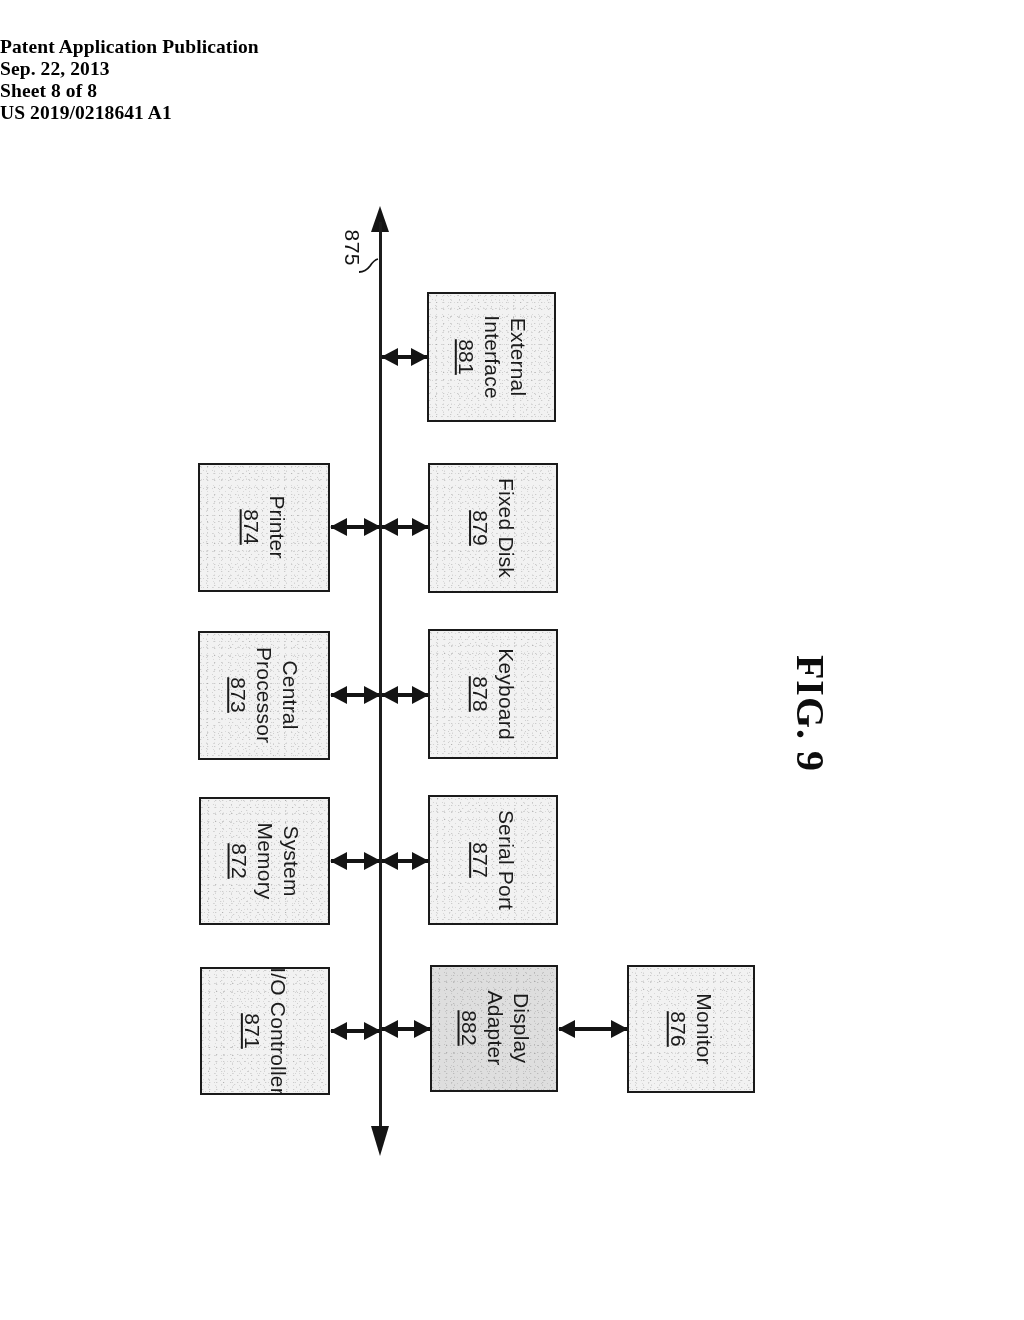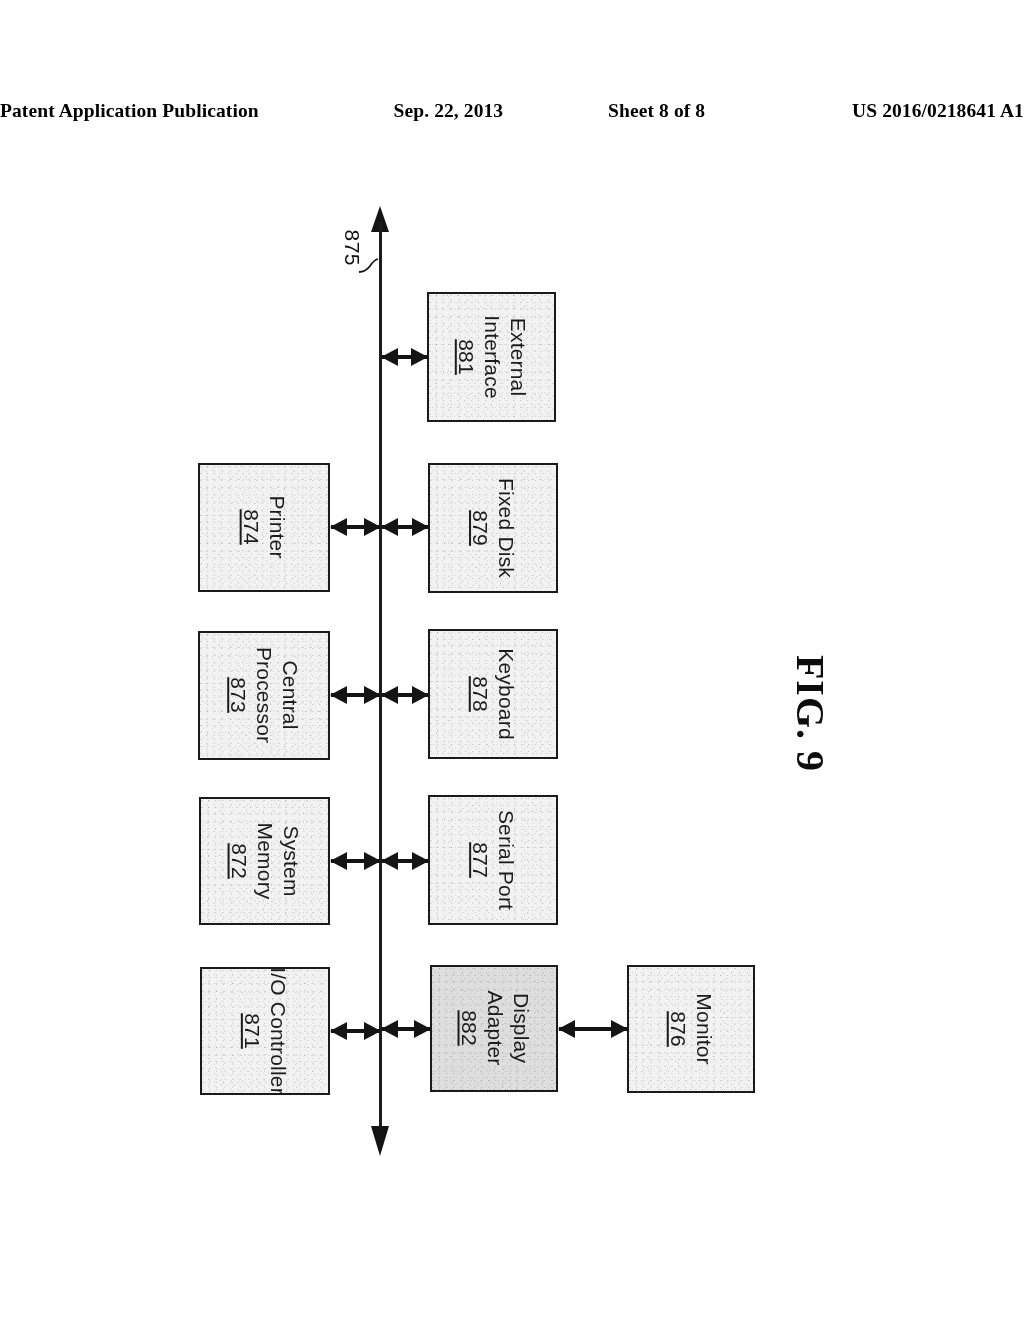--- a/index.html
+++ b/index.html
@@ -13,32 +13,33 @@
     height: 1320px;
     position: relative;
     overflow: hidden;
     font-family: "Liberation Sans", sans-serif;
     color: #000000;
   }
 
   
   #page-header {
     position: absolute;
-    top: 100px;
+    top: 94px;
     left: 0;
     width: 1024px;
     height: 30px;
     display: flex;
-    justify-content: space-between;
+    justify-content: flex-end;
     align-items: baseline;
     font-family: "Liberation Serif", serif;
     font-weight: bold;
     font-size: 19.5px;
     letter-spacing: 0.1px;
     white-space: nowrap;
+    flex-direction: column;
   }
   #page-header .hdr-seg { display: inline-block; }
   #page-header .gap-a { display: inline-block; width: 40px; }
   #page-header .gap-b { display: inline-block; width: 10px; }
   #page-header .gap-c { display: inline-block; width: 52px; }
 
   
   #figure {
     position: absolute;
     left: 0;
@@ -189,21 +190,21 @@
 </head>
 <body>
 
 <div id="page-header">
   <span class="hdr-seg">Patent Application Publication</span>
   <span class="gap-a"></span>
   <span class="hdr-seg">Sep. 22, 2013</span>
   <span class="gap-b"></span>
   <span class="hdr-seg">Sheet 8 of 8</span>
   <span class="gap-c"></span>
-  <span class="hdr-seg">US 2016/0218641 A1</span>
+  <span class="hdr-seg">US 2019/0218641 A1</span>
 </div>
 
 <div id="figure">
 
   <div class="bus-arrow-up"></div>
   <div class="bus-shaft"></div>
   <div class="bus-arrow-down"></div>
 
   <div class="bus-ref-label">875</div>
   <svg class="bus-ref-hook" viewBox="0 0 22 16">

